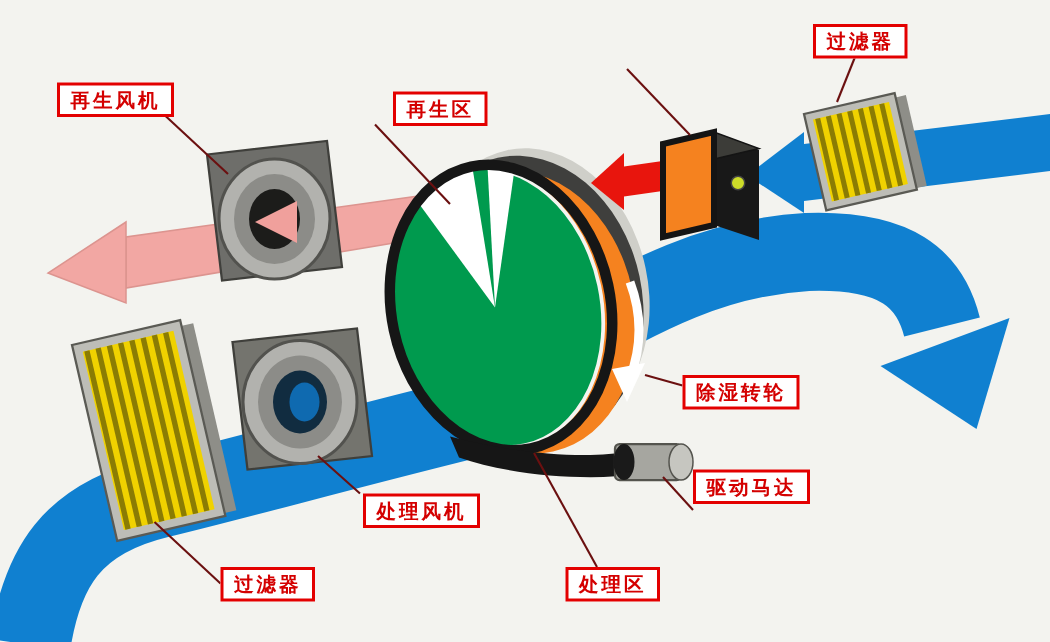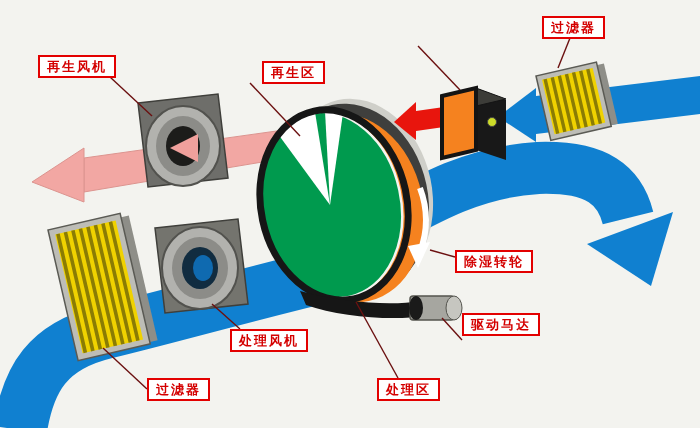--- a/index.html
+++ b/index.html
@@ -21,21 +21,21 @@
     padding:1px 7px;
     white-space:nowrap;
   }
   .lbl-regen-fan{left:38px;top:55px;}
   .lbl-regen-zone{left:226px;top:61px;margin-left:36px;}
   .lbl-regen-heater{left:345px;top:24px;}
   .lbl-filter-top{left:542px;top:16px;}
   .lbl-wheel{left:455px;top:250px;}
   .lbl-motor{left:462px;top:313px;}
   .lbl-process-zone{left:377px;top:378px;}
-  .lbl-process-fan{left:230px;top:329px;}
+  .lbl-process-fan{left:242px;top:329px;}
   .lbl-filter-bottom{left:147px;top:378px;}
 </style>
 </head>
 <body>
 
 <div class="stage">
 
 <svg width="700" height="428" viewBox="0 0 700 428">
 
   <rect x="0" y="0" width="700" height="428" fill="#f3f3ef"></rect>

